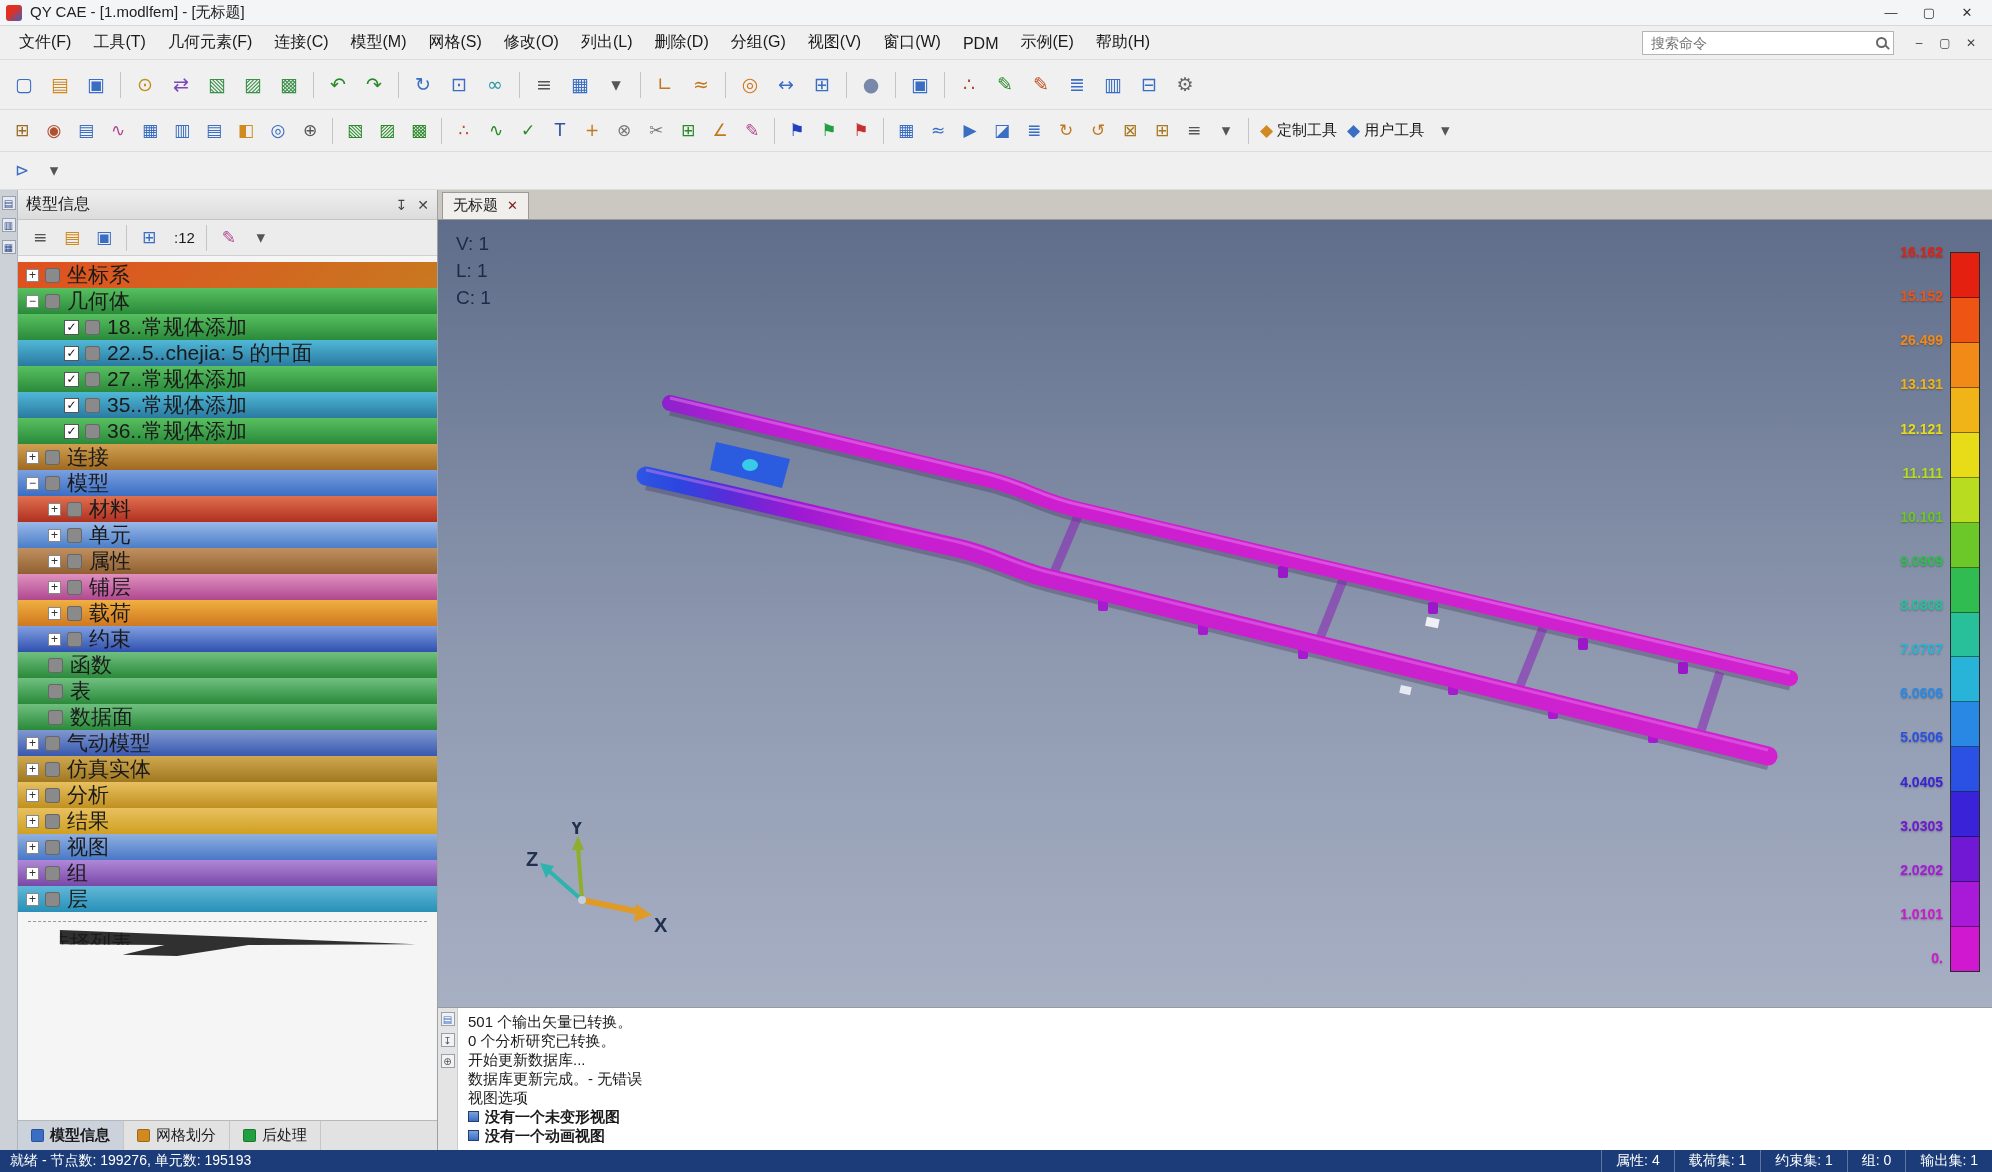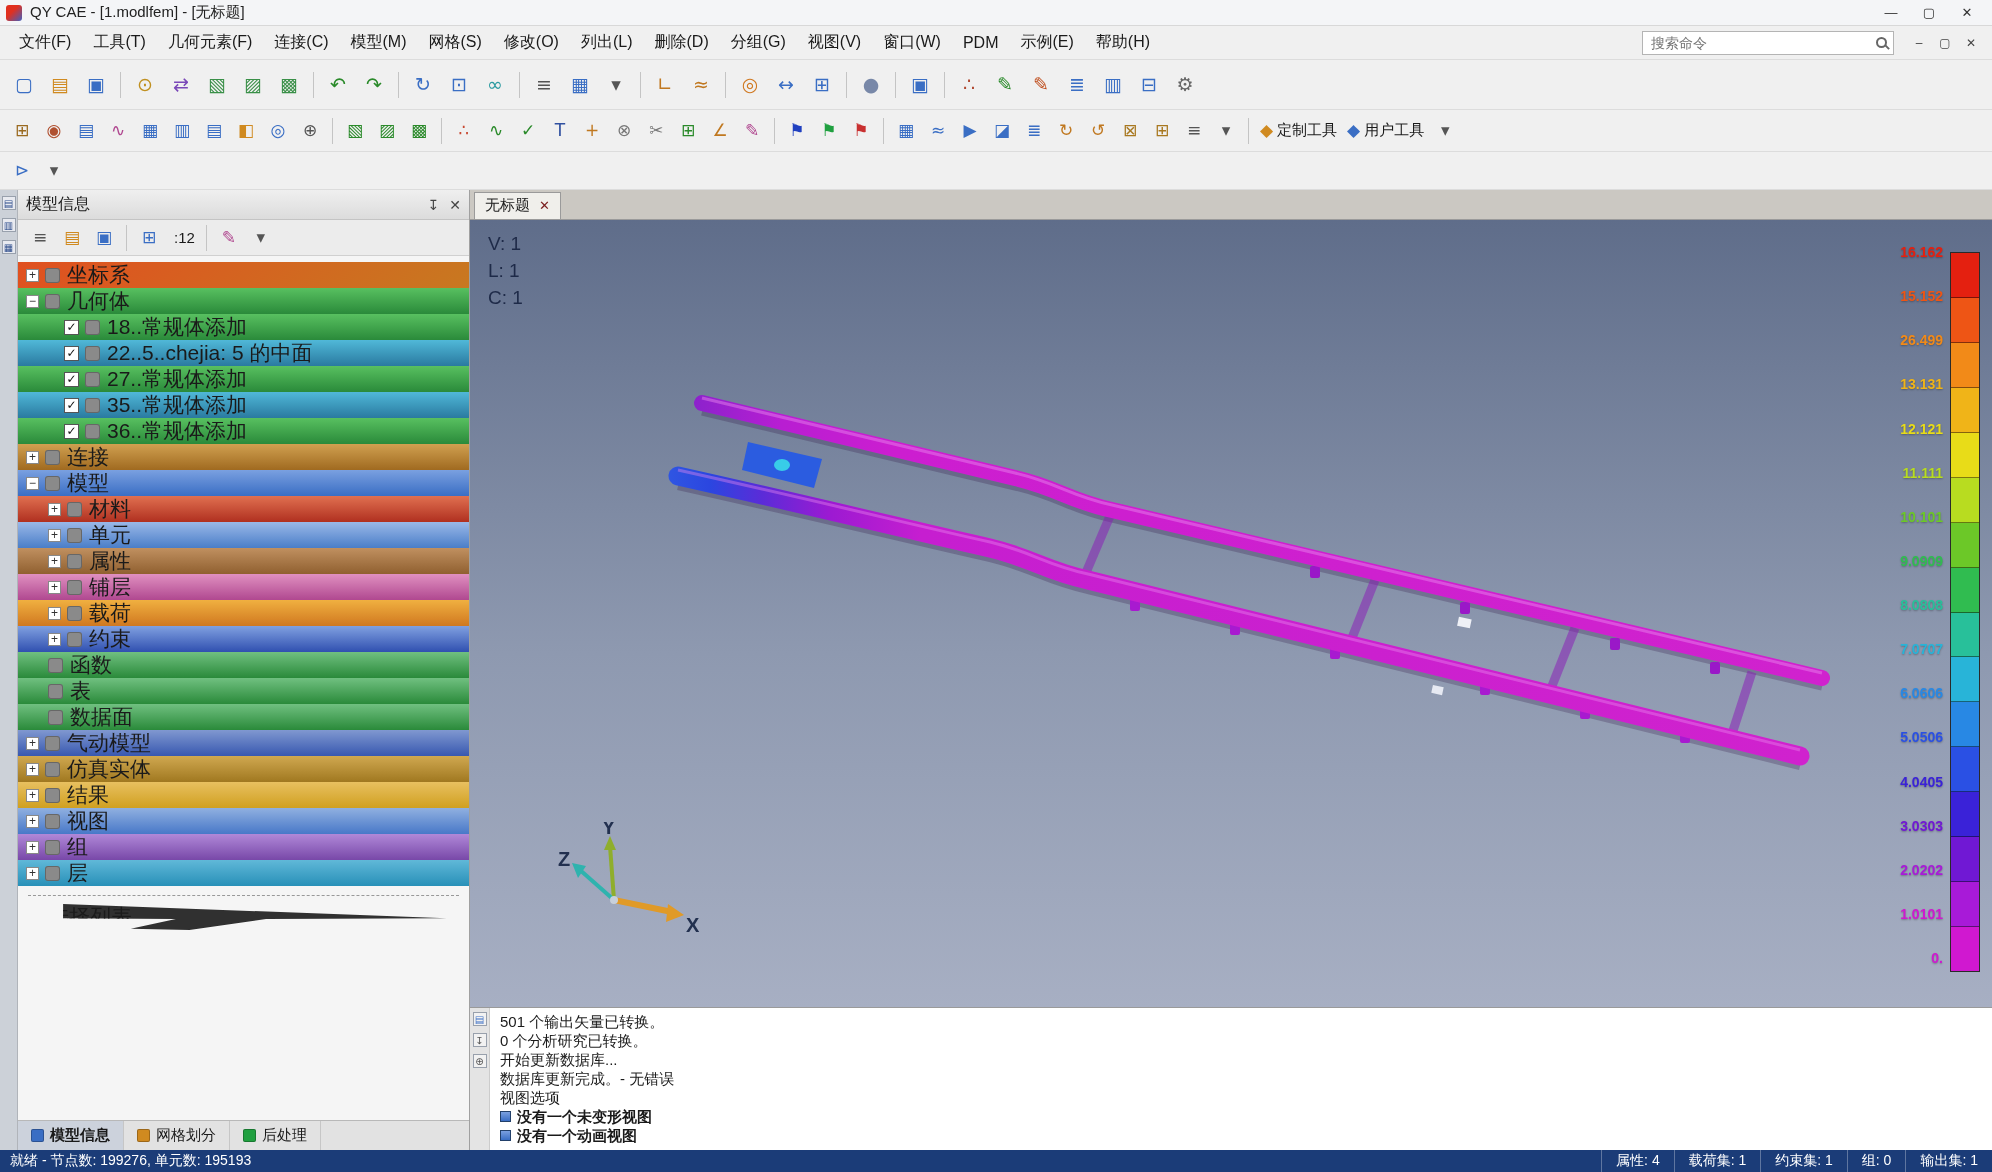--- a/index.html
+++ b/index.html
@@ -9,21 +9,21 @@
 
   
   .titlebar{height:26px;background:#f4f5f7;border-bottom:1px solid #d8d8d8;display:flex;align-items:center;padding:0 6px;}
   .app-icon{width:16px;height:16px;border-radius:3px;background:linear-gradient(135deg,#e03020 40%,#4060c0);margin-right:8px;flex:none;}
   .title-text{font-size:15px;color:#222;}
   .title-controls{margin-left:auto;display:flex;}
   .tc-btn{width:38px;height:22px;display:flex;align-items:center;justify-content:center;font-size:13px;color:#333;}
 
   
   .menubar{height:34px;background:#f0f0f0;border-bottom:1px solid #dcdcdc;display:flex;align-items:center;padding:0 8px;}
-  .menu-items{display:flex;align-items:center;}
+  .menu-items{display:flex;align-items:flex-end;}
   .menu-item{padding:5px 11px;font-size:16px;white-space:nowrap;}
   .menu-right{margin-left:auto;display:flex;align-items:center;gap:12px;}
   .search-box{display:flex;align-items:center;width:252px;height:24px;background:#fff;border:1px solid #b4b4b4;padding:0 6px;}
   .search-box input{border:none;outline:none;flex:1;font-size:14px;font-family:inherit;background:transparent;color:#333;}
   .search-glyph{width:11px;height:11px;border:2px solid #666;border-radius:50%;position:relative;flex:none;}
   .search-glyph::after{content:"";position:absolute;width:6px;height:2px;background:#666;transform:rotate(45deg);right:-5px;bottom:-2px;}
   .mini-controls{display:flex;}
   .mc{width:26px;height:22px;display:flex;align-items:center;justify-content:center;font-size:12px;color:#444;}
 
   
@@ -39,21 +39,21 @@
   .tlabel{font-size:15px;margin-left:4px;white-space:nowrap;}
   .tlabel:empty{display:none;}
   .titem.tsep{min-width:0;width:1px;height:26px;padding:0;background:#c4c4c4;margin:0 6px;border:none;border-radius:0;}
 
   
   .mainrow{position:absolute;top:190px;left:0;right:0;bottom:22px;display:flex;}
   .left-strip{width:18px;background:#ccd1d8;border-right:1px solid #b0b4ba;display:flex;flex-direction:column;align-items:center;padding-top:6px;gap:8px;flex:none;}
   .strip-icon{width:14px;height:14px;background:#e8eaf0;border:1px solid #98a0ac;display:flex;align-items:center;justify-content:center;font-size:10px;}
 
   
-  .left-panel{width:452px;flex:none;background:#f5f5f5;border-right:1px solid #a0a0a0;display:flex;flex-direction:column;}
+  .left-panel{width:420px;flex:none;background:#f5f5f5;border-right:1px solid #a0a0a0;display:flex;flex-direction:column;}
   .panel-header{height:30px;background:linear-gradient(#efefef,#dcdcdc);border-bottom:1px solid #c4c4c4;display:flex;align-items:center;padding:0 8px;font-size:16px;}
   .ph-controls{margin-left:auto;display:flex;gap:10px;color:#444;font-size:14px;}
   .panel-toolbar{height:36px;background:#ececec;border-bottom:1px solid #d0d0d0;display:flex;align-items:center;padding:0 6px;}
   .tree{flex:1;overflow:hidden;padding-top:6px;}
   .tree-row{display:flex;align-items:center;height:26px;padding-left:8px;}
   .tree-row.ind1{padding-left:30px;}
   .tree-row.ind2{padding-left:46px;}
   .exp{display:none;width:13px;height:13px;border:1px solid #888;background:#fff;margin-right:6px;
        align-items:center;justify-content:center;font-size:12px;line-height:1;color:#333;flex:none;}
   .tree-row.exp-plus .exp,.tree-row.exp-minus .exp{display:flex;}
@@ -819,20 +819,26 @@
             <span class="tlab">气动模型</span>
           </div>
 
           <div class="tree-row exp-plus icon-sim">
             <span class="exp"></span>
 
             <span class="ticon"></span>
             <span class="tlab">仿真实体</span>
           </div>
 
+          <div class="tree-row exp-plus icon-analysis">
+            <span class="exp"></span>
+
+            <span class="ticon"></span>
+            <span class="tlab">分析</span>
+          </div>
 
           <div class="tree-row exp-plus icon-result">
             <span class="exp"></span>
 
             <span class="ticon"></span>
             <span class="tlab">结果</span>
           </div>
 
           <div class="tree-row exp-plus icon-view">
             <span class="exp"></span>

